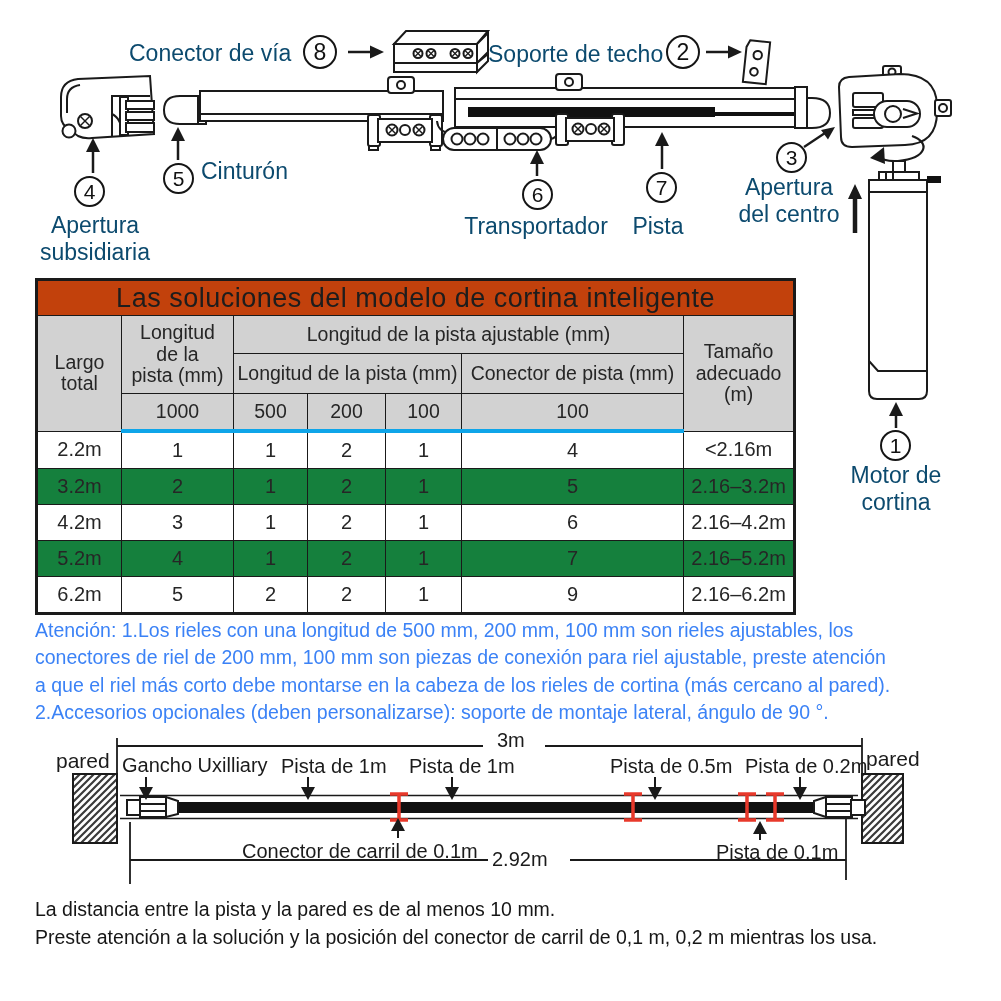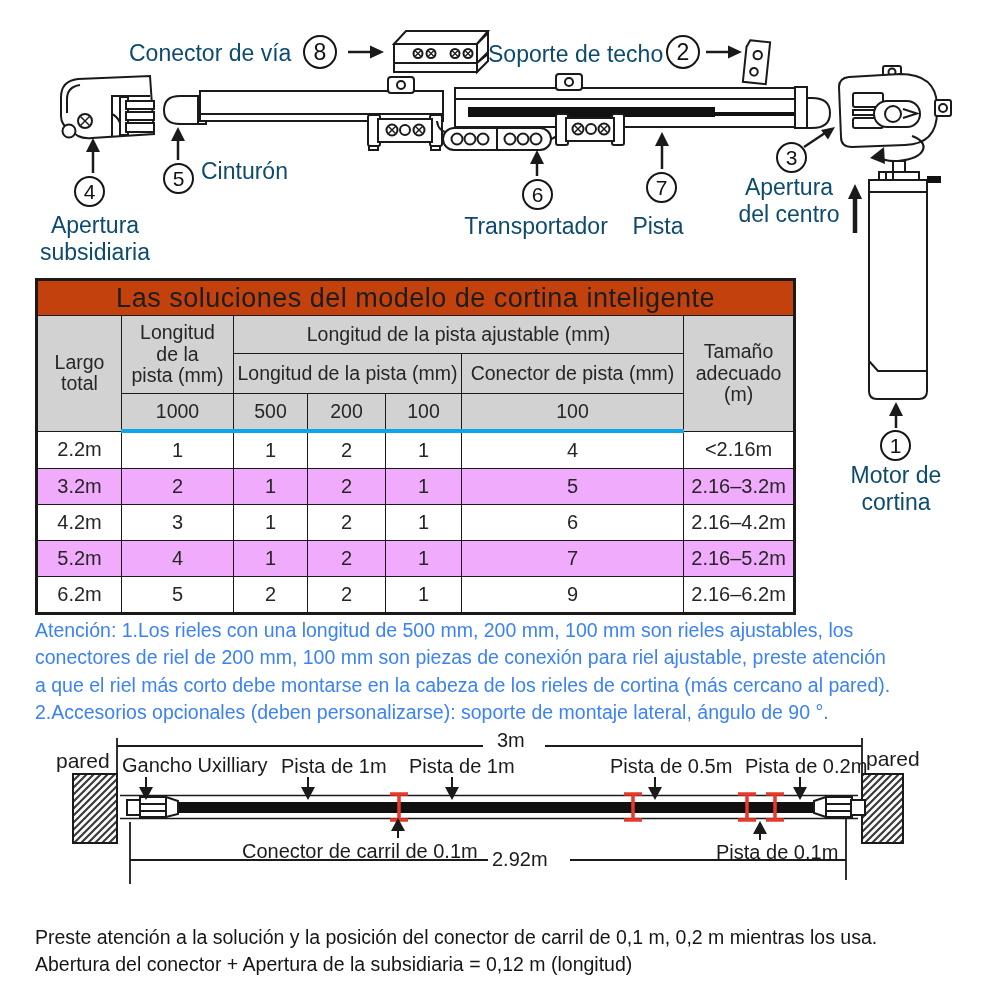--- a/index.html
+++ b/index.html
@@ -14,21 +14,21 @@
         font-size:21px;color:#111;background:#fff;}
   .circ.big{width:34px;height:34px;font-size:23px;}
   #tbl{position:absolute;left:35px;top:278px;width:758px;border-collapse:collapse;
        table-layout:fixed;border:3px solid #1a1a1a;}
   #tbl td{border:1.5px solid #1a1a1a;text-align:center;vertical-align:middle;
           font-size:20px;color:#262626;padding:0;}
   #tbl td.hdr{background:#d2d2d2;font-size:19.5px;line-height:21.5px;white-space:pre-line;}
   #tbl tr.title-row td{background:#c2410c;font-size:27px;letter-spacing:.5px;height:34px;color:#1d1d1d;}
   #tbl tr.sizes td{border-bottom:4px solid #0ea5e9;height:35px;}
   #tbl tr.body td{height:35px;background:#fff;}
-  #tbl tr.body.alt td{background:#f0abfc;}
+  #tbl tr.body.alt td{background:#15803d;}
   #attention{position:absolute;left:35px;top:617px;font-size:19.5px;line-height:27.4px;
              color:#3b82f6;white-space:pre;}
   .note{position:absolute;left:35px;font-size:19.5px;color:#161616;white-space:pre;}
 </style>
 </head>
 <body>
 
 <div id="page">
 
 <svg class="art" width="1001" height="1001" viewBox="0 0 1001 1001">
@@ -384,16 +384,16 @@
 <div class="lbl2" style="left:122px;top:754px;">Gancho Uxilliary</div>
 <div class="lbl2" style="left:281px;top:755px;">Pista de 1m</div>
 <div class="lbl2" style="left:409px;top:755px;">Pista de 1m</div>
 <div class="lbl2" style="left:610px;top:755px;">Pista de 0.5m</div>
 <div class="lbl2" style="left:745px;top:755px;">Pista de 0.2m</div>
 <div class="lbl2" style="left:497px;top:729px;">3m</div>
 <div class="lbl2" style="left:242px;top:840px;">Conector de carril de 0.1m</div>
 <div class="lbl2" style="left:492px;top:848px;">2.92m</div>
 <div class="lbl2" style="left:716px;top:841px;">Pista de 0.1m</div>
 
+<div class="note" style="top:898px;">La distancia entre la pista y la pared es de al menos 10 mm.</div>
 <div class="note" style="top:926px;">Preste atención a la solución y la posición del conector de carril de 0,1 m, 0,2 m mientras los usa.</div>
-<div class="note" style="top:953px;">Abertura del conector + Apertura de la subsidiaria = 0,12 m (longitud)</div>
 
 </div>
 
 </body></html>

